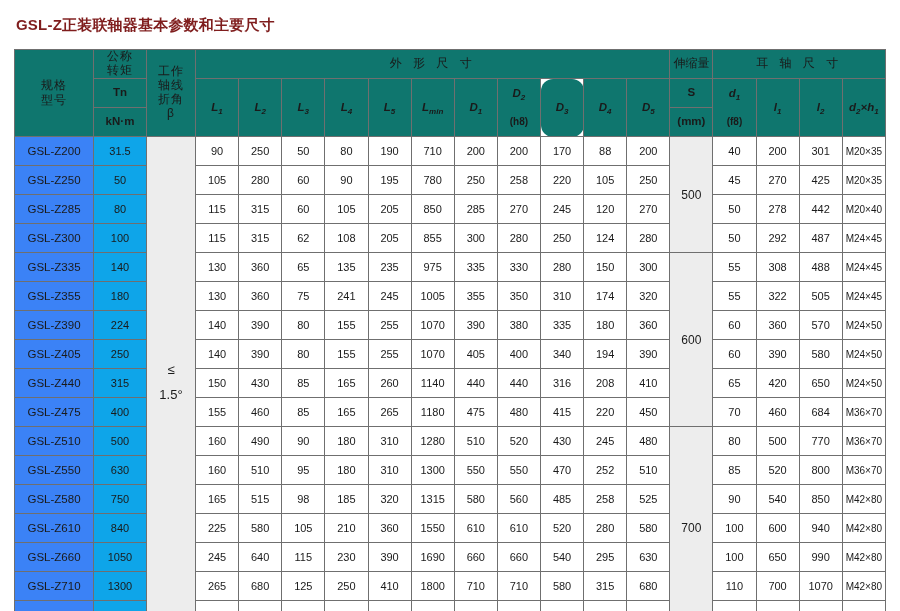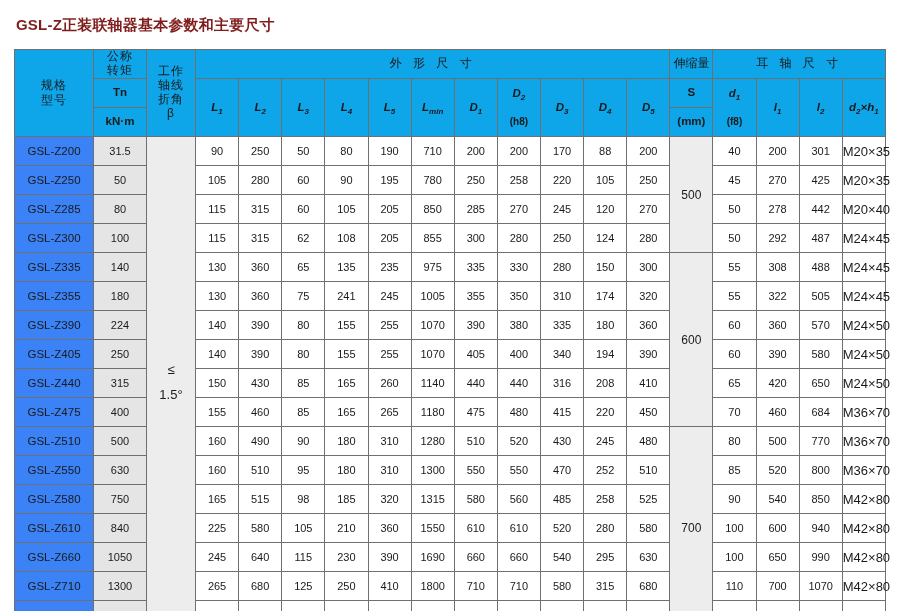--- a/index.html
+++ b/index.html
@@ -32,21 +32,21 @@
   }
   table.spec td, table.spec th {
     border: 1px solid #6f6f6f;
     text-align: center;
     vertical-align: middle;
     padding: 0;
     height: 28px;
     font-weight: normal;
   }
   thead td {
-    background: #0ea5e9;
+    background: #0f766e;
     font-size: 11px;
     line-height: 1.15;
   }
   thead td.grouphdr {
     letter-spacing: 4px;
     font-size: 12px;
   }
   thead td.sub {
     font-weight: bold;
     font-size: 11.5px;
@@ -63,37 +63,37 @@
   .small {
     font-size: 10px;
     display: block;
     line-height: 1;
   }
   td.model {
     background: #3b82f6;
     font-size: 11.5px;
   }
   td.tn {
-    background: #e5e5e5;
+    background: #0ea5e9;
   }
   td.angle {
     background: #ededed;
     font-size: 13px;
     line-height: 1.9;
   }
   td.s-col {
     background: #ededed;
     font-weight: bold;
     font-size: 12px;
   }
   td.val {
     background: #ffffff;
   }
   td.last {
-    font-size: 13px;
+    font-size: 10px;
     margin-left: 47px;
   }
   .hdr-model { line-height: 1.25; }
 </style>
 </head>
 <body>
 
 <div id="page-title">GSL-Z正装联轴器基本参数和主要尺寸</div>
 
 <div class="table-wrap">
@@ -112,21 +112,21 @@
       <tr>
         <td class="sub">Tn</td>
         <td class="sub" rowspan="2" style="width:34px;"><b class="sub-it">L<sub>1</sub></b></td>
         <td class="sub" rowspan="2" style="width:42px;"><b class="sub-it">L<sub>2</sub></b></td>
         <td class="sub" rowspan="2" style="width:34px;"><b class="sub-it">L<sub>3</sub></b></td>
         <td class="sub" rowspan="2" style="width:38px;"><b class="sub-it">L<sub>4</sub></b></td>
         <td class="sub" rowspan="2" style="width:38px;"><b class="sub-it">L<sub>5</sub></b></td>
         <td class="sub" rowspan="2" style="width:44px;"><b class="sub-it">L<sub>min</sub></b></td>
         <td class="sub" rowspan="2" style="width:38px;"><b class="sub-it">D<sub>1</sub></b></td>
         <td class="sub" style="width:38px; border-bottom:none;"><b class="sub-it">D<sub>2</sub></b></td>
-        <td class="sub" rowspan="2" style="width:38px;"><b class="sub-it">D<sub>3</sub></b></td>
+        <td class="sub" rowspan="2" style="width:38px;border-radius:12px;"><b class="sub-it">D<sub>3</sub></b></td>
         <td class="sub" rowspan="2" style="width:38px;"><b class="sub-it">D<sub>4</sub></b></td>
         <td class="sub" rowspan="2" style="width:38px;"><b class="sub-it">D<sub>5</sub></b></td>
         <td class="sub">S</td>
         <td class="sub" style="width:36px; border-bottom:none;"><b class="sub-it">d<sub>1</sub></b></td>
         <td class="sub" rowspan="2" style="width:40px;"><b class="sub-it">l<sub>1</sub></b></td>
         <td class="sub" rowspan="2" style="width:40px;"><b class="sub-it">l<sub>2</sub></b></td>
         <td class="sub" rowspan="2" style="width:62px;"><b class="sub-it">d<sub>2</sub>×h<sub>1</sub></b></td>
       </tr>
       <tr>
         <td class="sub">kN·m</td>

